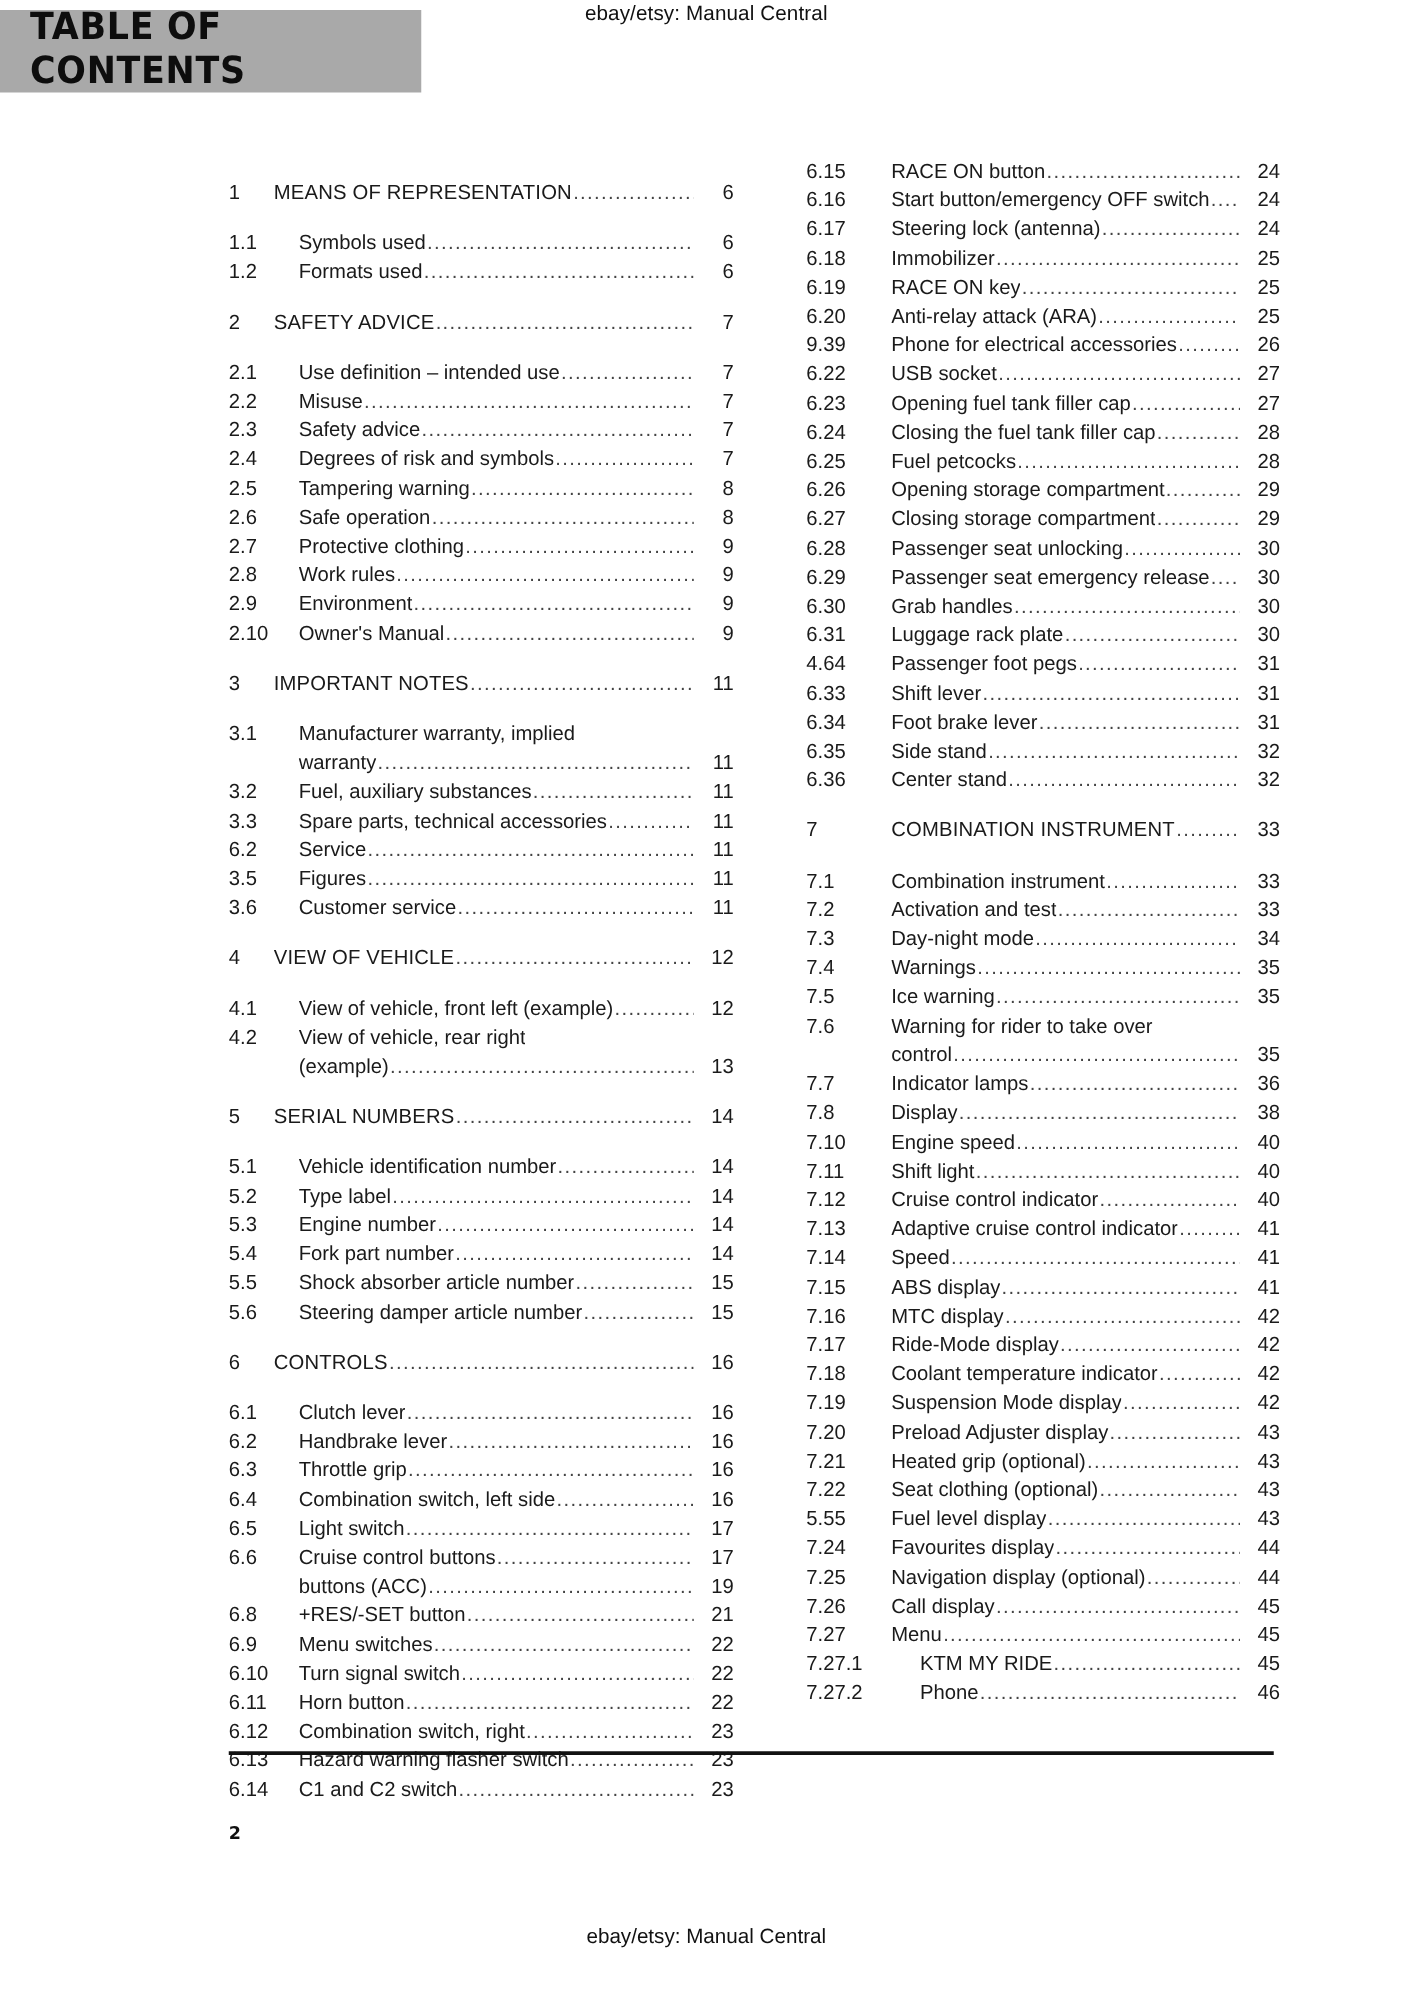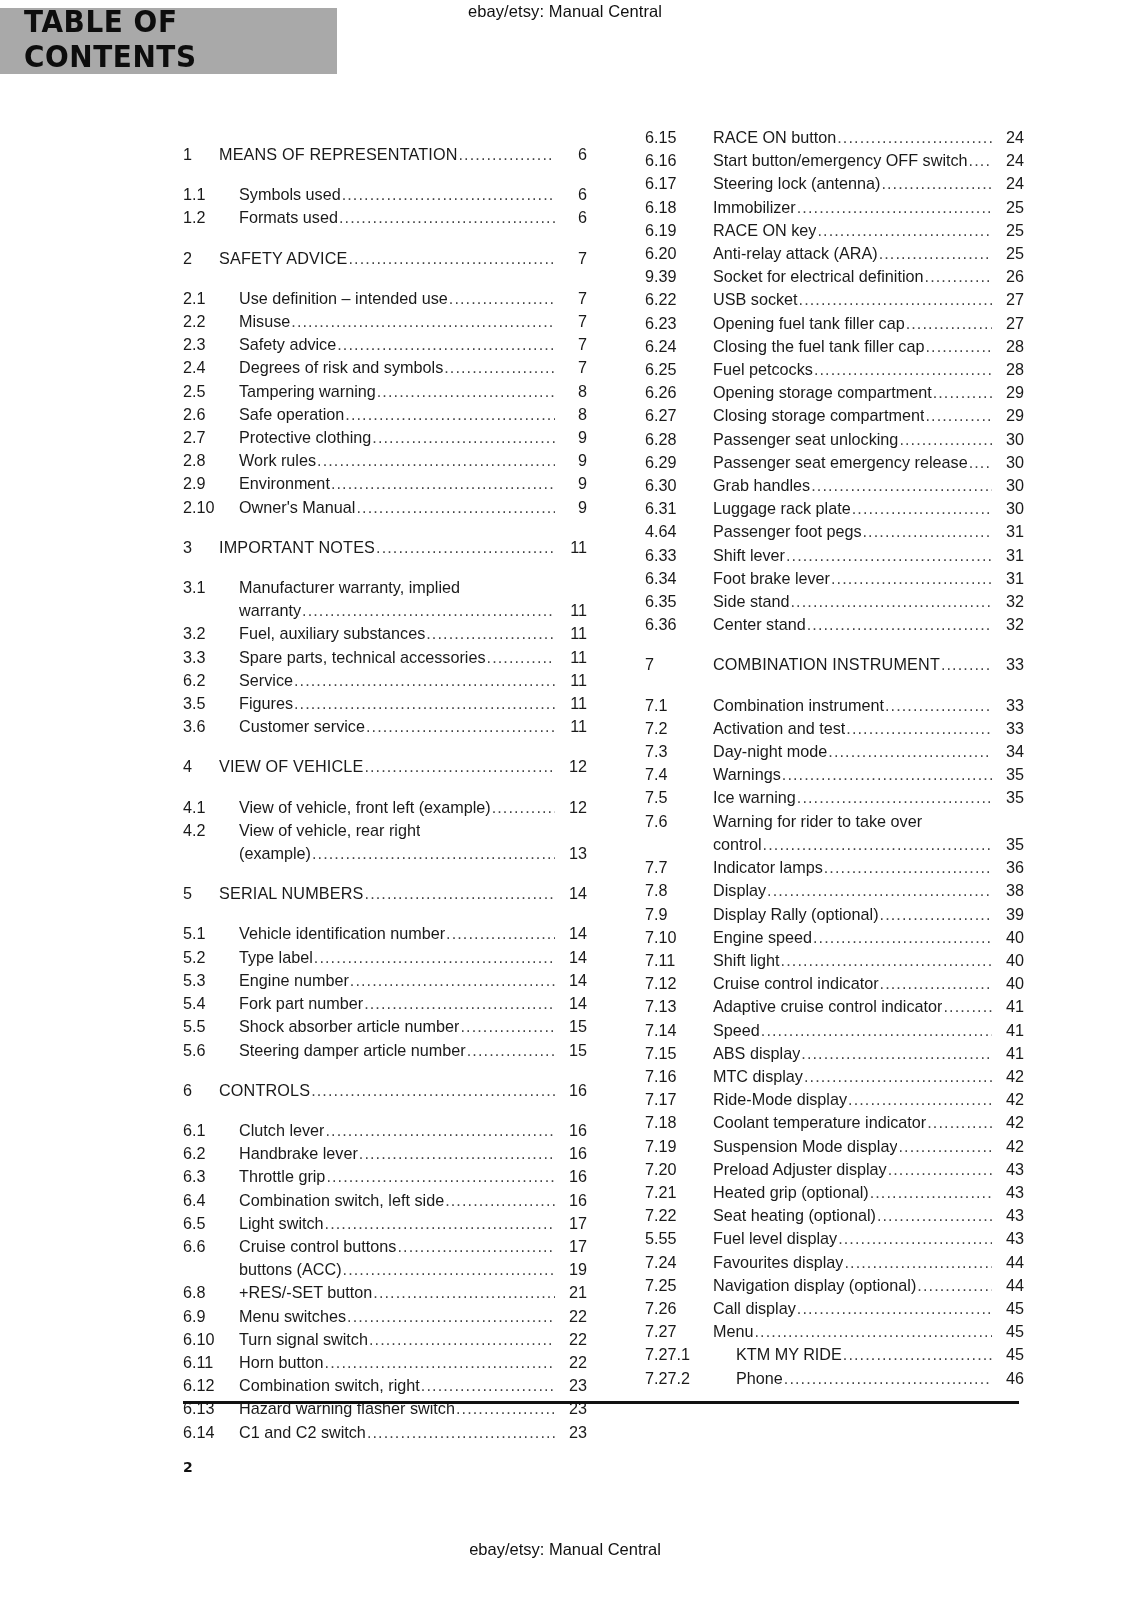--- a/index.html
+++ b/index.html
@@ -486,21 +486,21 @@
         <span class="e-page">25</span>
       </div>
       <div class="entry lvl2">
         <span class="e-num">6.20</span>
         <span class="e-title">Anti-relay attack (ARA)</span>
         <span class="e-dots"></span>
         <span class="e-page">25</span>
       </div>
       <div class="entry lvl2">
         <span class="e-num">9.39</span>
-        <span class="e-title">Socket for electrical definition</span>
+        <span class="e-title">Phone for electrical accessories</span>
         <span class="e-dots"></span>
         <span class="e-page">26</span>
       </div>
       <div class="entry lvl2">
         <span class="e-num">6.22</span>
         <span class="e-title">USB socket</span>
         <span class="e-dots"></span>
         <span class="e-page">27</span>
       </div>
       <div class="entry lvl2">
@@ -641,26 +641,20 @@
         <span class="e-dots"></span>
         <span class="e-page">36</span>
       </div>
       <div class="entry lvl2">
         <span class="e-num">7.8</span>
         <span class="e-title">Display</span>
         <span class="e-dots"></span>
         <span class="e-page">38</span>
       </div>
       <div class="entry lvl2">
-        <span class="e-num">7.9</span>
-        <span class="e-title">Display Rally (optional)</span>
-        <span class="e-dots"></span>
-        <span class="e-page">39</span>
-      </div>
-      <div class="entry lvl2">
         <span class="e-num">7.10</span>
         <span class="e-title">Engine speed</span>
         <span class="e-dots"></span>
         <span class="e-page">40</span>
       </div>
       <div class="entry lvl2">
         <span class="e-num">7.11</span>
         <span class="e-title">Shift light</span>
         <span class="e-dots"></span>
         <span class="e-page">40</span>
@@ -720,21 +714,21 @@
         <span class="e-page">43</span>
       </div>
       <div class="entry lvl2">
         <span class="e-num">7.21</span>
         <span class="e-title">Heated grip (optional)</span>
         <span class="e-dots"></span>
         <span class="e-page">43</span>
       </div>
       <div class="entry lvl2">
         <span class="e-num">7.22</span>
-        <span class="e-title">Seat heating (optional)</span>
+        <span class="e-title">Seat clothing (optional)</span>
         <span class="e-dots"></span>
         <span class="e-page">43</span>
       </div>
       <div class="entry lvl2">
         <span class="e-num">5.55</span>
         <span class="e-title">Fuel level display</span>
         <span class="e-dots"></span>
         <span class="e-page">43</span>
       </div>
       <div class="entry lvl2">

